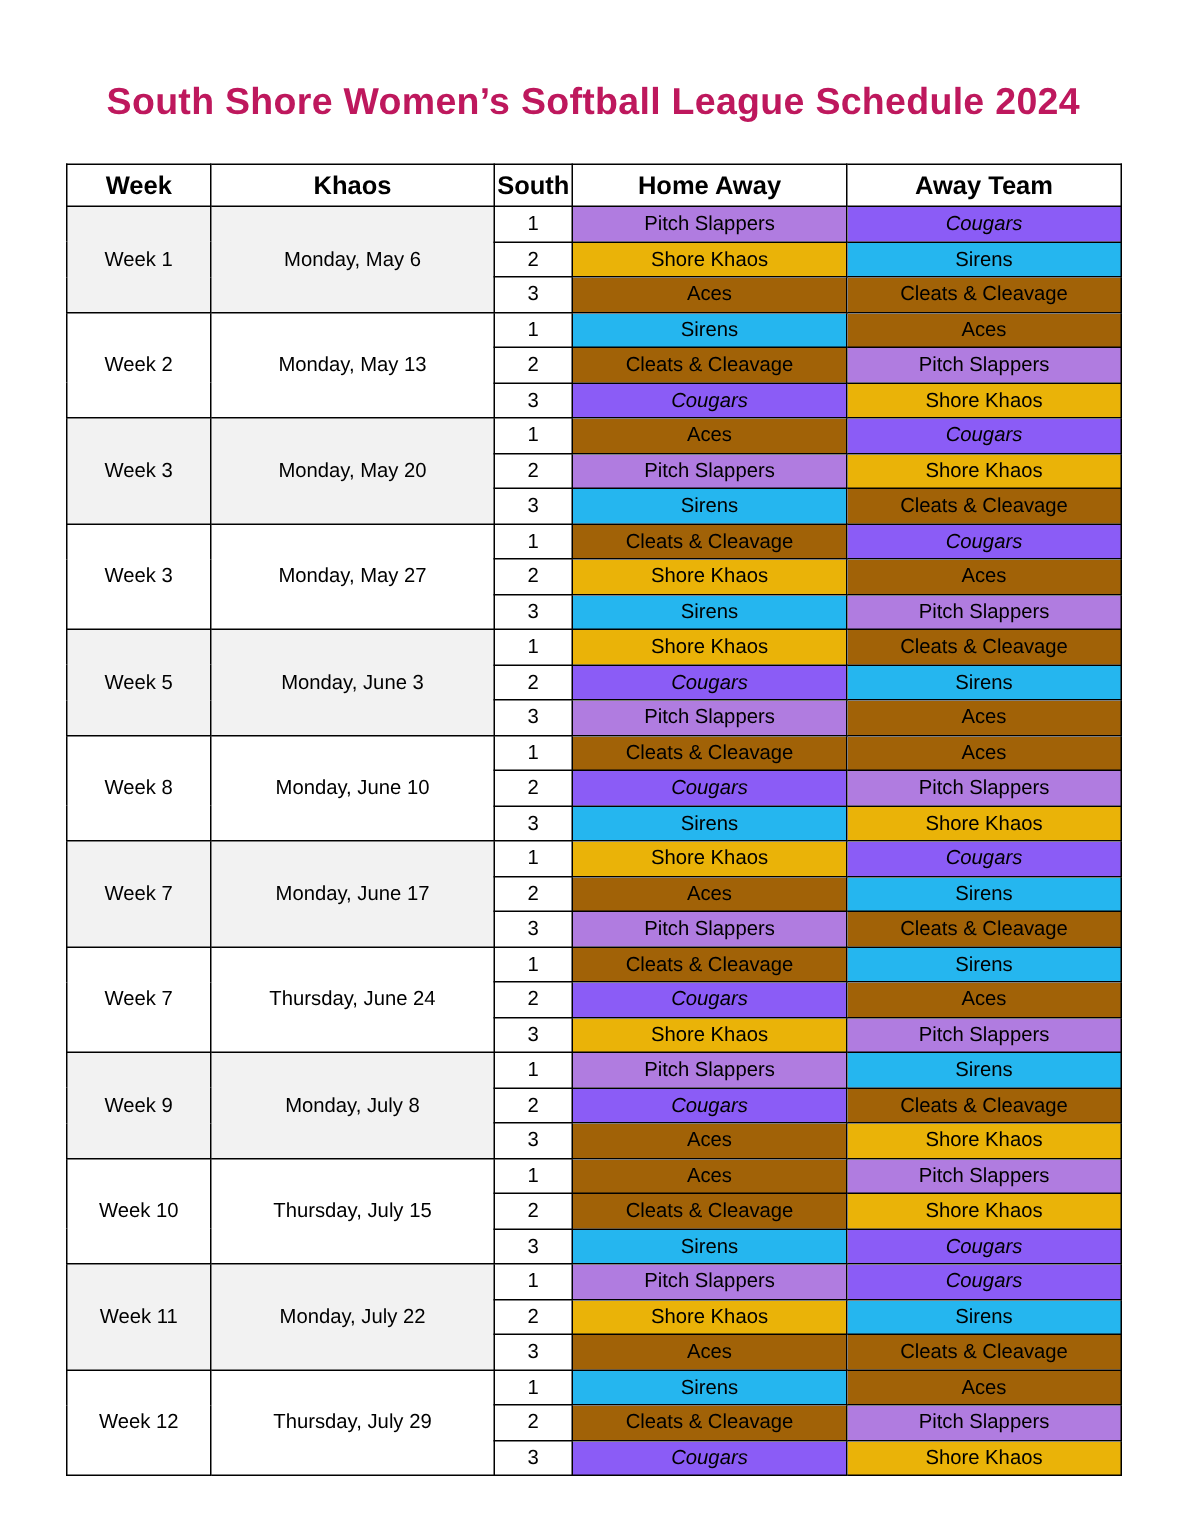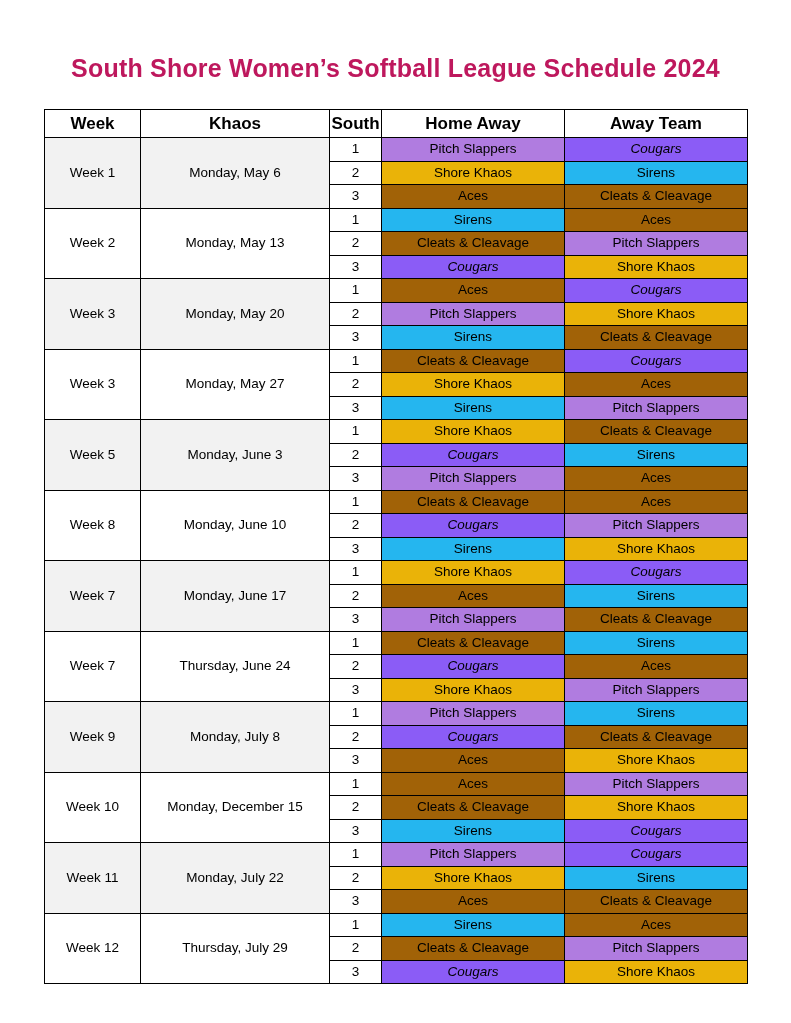--- a/index.html
+++ b/index.html
@@ -250,21 +250,21 @@
           <td class="team-cell t-cougars">Cougars</td>
           <td class="team-cell t-cleats">Cleats &amp; Cleavage</td>
         </tr>
         <tr class="shaded">
           <td class="field-cell">3</td>
           <td class="team-cell t-aces">Aces</td>
           <td class="team-cell t-shore">Shore Khaos</td>
         </tr>
         <tr>
           <td class="week-cell" rowspan="3">Week 10</td>
-          <td class="date-cell" rowspan="3">Monday, December 15</td>
+          <td class="date-cell" rowspan="3">Thursday, July 15</td>
           <td class="field-cell">1</td>
           <td class="team-cell t-aces">Aces</td>
           <td class="team-cell t-pitch">Pitch Slappers</td>
         </tr>
         <tr>
           <td class="field-cell">2</td>
           <td class="team-cell t-cleats">Cleats &amp; Cleavage</td>
           <td class="team-cell t-shore">Shore Khaos</td>
         </tr>
         <tr>

